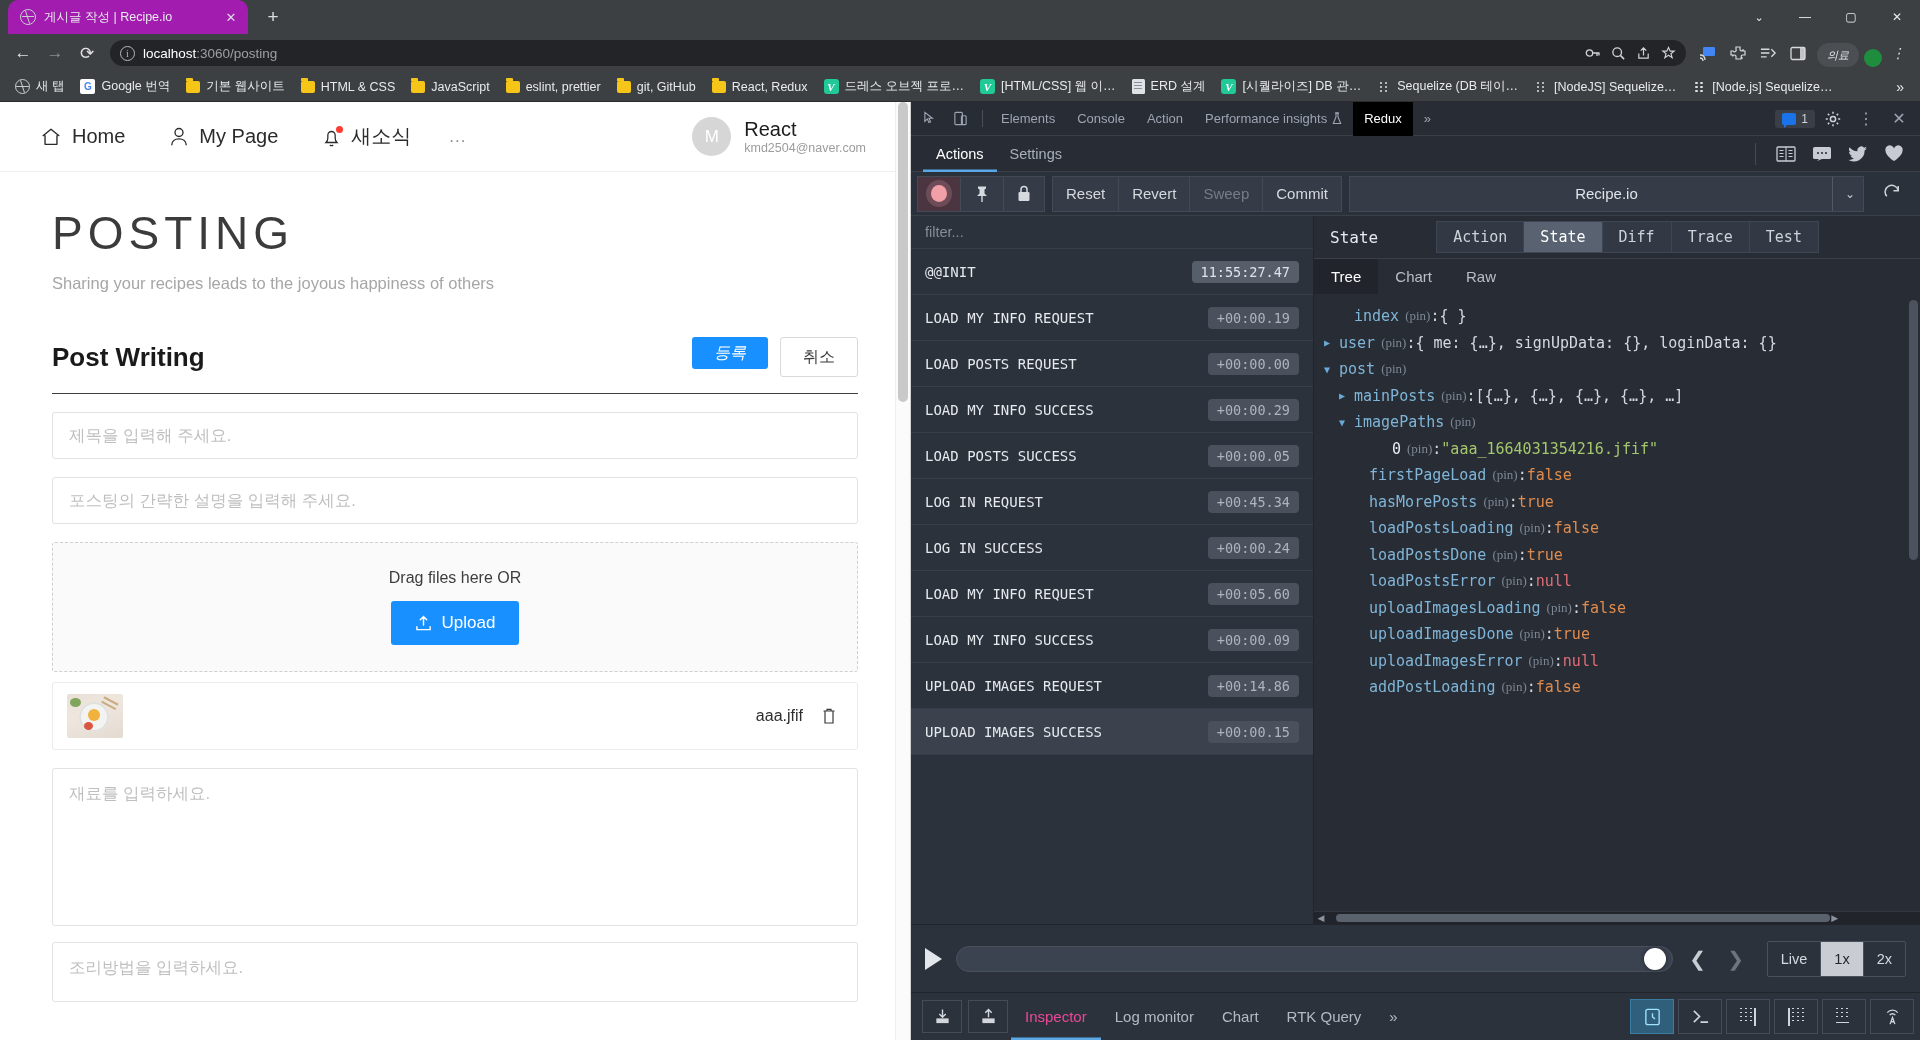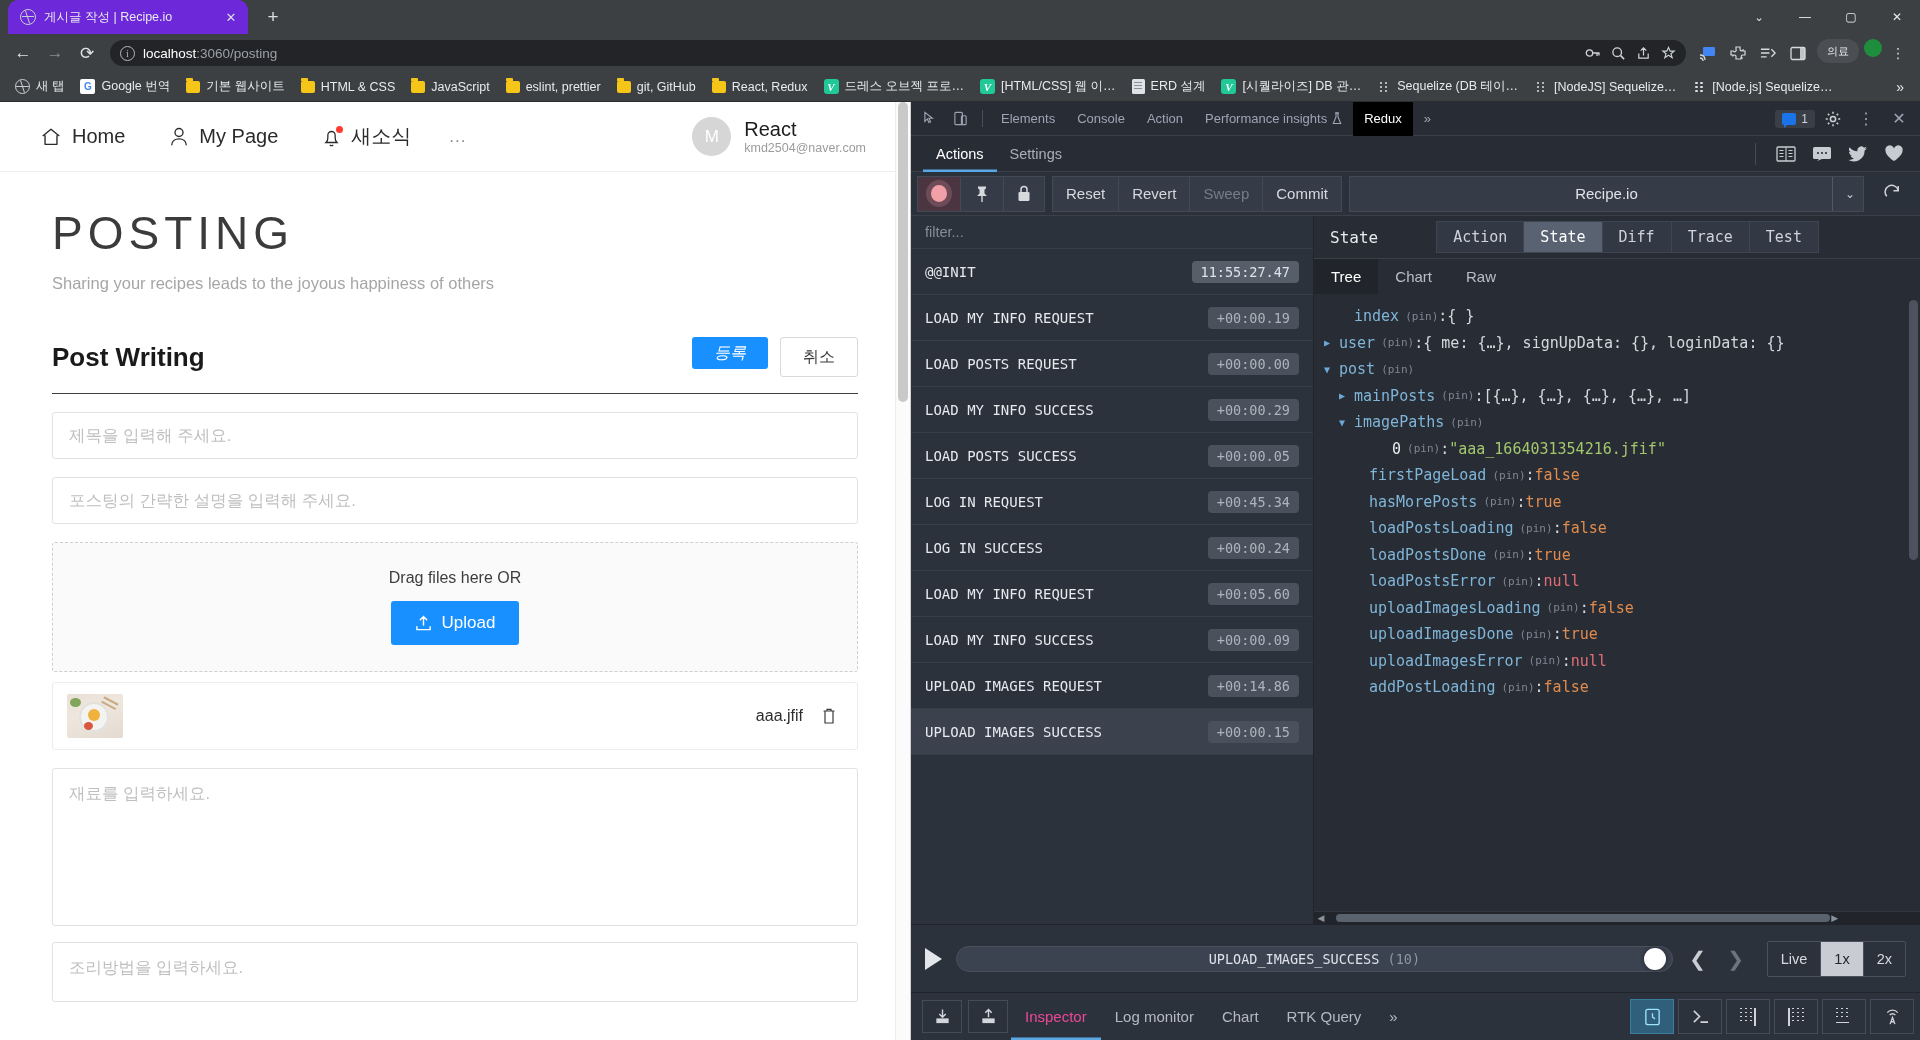--- a/index.html
+++ b/index.html
@@ -11,21 +11,21 @@
   }
 
   
   .browser { width: 1920px; height: 1040px; display: flex; flex-direction: column; }
 
   .tabstrip {
     height: 34px; background: #3c4043; display: flex; align-items: flex-end;
     padding-left: 8px; position: relative; flex: none;
   }
   .tab {
-    height: 34px; width: 240px; background: #6d28d9; border-radius: 10px 10px 0 0;
+    height: 34px; width: 240px; background: #a21caf; border-radius: 10px 10px 0 0;
     display: flex; align-items: center; padding: 0 8px 0 12px; gap: 8px;
     color: #e8eaed; font-size: 12.5px; position: relative;
   }
   .tab .favicon {
     width: 16px; height: 16px; border-radius: 50%; border: 1.4px solid #c8ccd0;
     flex: none; position: relative; overflow: hidden;
   }
   .tab .favicon::before {
     content: ""; position: absolute; left: 1px; top: 6px; width: 12px; height: 1.3px;
     background: #c8ccd0;
@@ -69,21 +69,21 @@
   }
   .urlbox .infoicon {
     width: 15px; height: 15px; border: 1.3px solid #b5b8bc; border-radius: 50%;
     color: #b5b8bc; font-size: 10px; display: flex; align-items: center;
     justify-content: center; flex: none; font-family: "Liberation Serif", serif;
   }
   .urlbox .urltext { white-space: nowrap; overflow: hidden; }
   .urlbox .urltext .host { color: #ffffff; }
   .urlbox .urltext .path { color: #9aa0a6; }
   .urlbox .ubicons { margin-left: auto; display: flex; align-items: center; gap: 10px; }
-  .omni-right { display: flex; align-items: flex-start; gap: 2px; flex: none; }
+  .omni-right { display: flex; align-items: flex-end; gap: 2px; flex: none; font-style: italic; }
   .oicon {
     width: 28px; height: 28px; display: flex; align-items: center; justify-content: center;
     color: #d8dadd; font-size: 14px; border-radius: 50%;
   }
   .profile-pill {
     height: 24px; min-width: 42px; border-radius: 12px; background: #4b4f54;
     display: flex; align-items: center; justify-content: center; gap: 3px;
     color: #e8eaed; font-size: 11px; padding: 0 6px; margin: 0 3px;
   }
   .green-dot { width: 18px; height: 18px; border-radius: 50%; background: #1e8e3e; }
@@ -376,21 +376,21 @@
   .sub-tab.active { background: #21252b; color: #ffffff; }
 
   .tree {
     flex: 1; overflow: hidden; padding: 9px 0 0 10px; font-family: "DejaVu Sans Mono", monospace;
     font-size: 15px; position: relative;
   }
   .tline { height: 26.5px; display: flex; align-items: center; white-space: nowrap; }
   .arrow { width: 15px; flex: none; color: #6aa9d8; font-size: 10px; }
   .k-blue { color: #7fb5d8; }
   .k-white { color: #e9ecf1; }
-  .pin { color: #7d8794; font-size: 11px; }
+  .pin { color: #7d8794; font-size: 13px; font-family: Liberation Serif, serif; }
   .v-orange { color: #e08c4e; }
   .v-red { color: #e06c75; }
   .v-green { color: #a3c76d; }
   .v-plain { color: #d5d9df; }
   .ind1 { padding-left: 15px; }
   .ind2 { padding-left: 30px; }
   .ind3 { padding-left: 53px; }
 
   .tree-scroll-v {
     position: absolute; right: 2px; top: 6px; width: 9px; height: 260px;
@@ -985,24 +985,20 @@
             <span class="hs-arrow">▶</span>
           </div>
         </div>
       </div>
 
       <div class="slider-bar">
         <div class="play-tri"></div>
         <div class="slider-wrap">
           <div class="slider-track"></div>
           <div class="slider-knob"></div>
-          <div class="slider-label">
-            <span>UPLOAD_IMAGES_SUCCESS</span>
-            <span class="count">(10)</span>
-          </div>
         </div>
         <div class="chev-btn">❮</div>
         <div class="chev-btn dim">❯</div>
         <div class="speed-group">
           <div class="speed">Live</div>
           <div class="speed active">1x</div>
           <div class="speed">2x</div>
         </div>
       </div>
 

